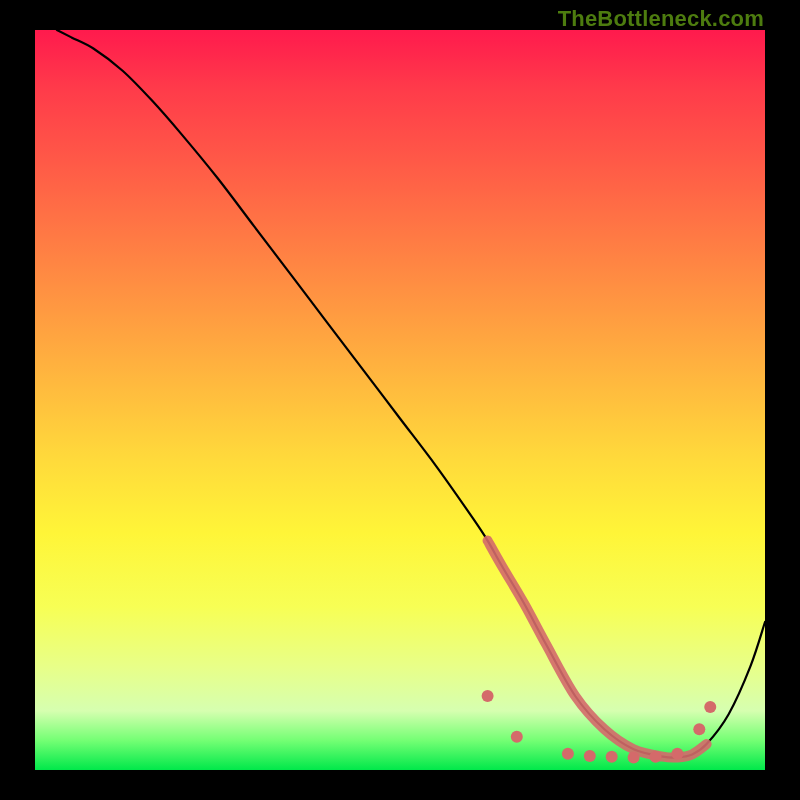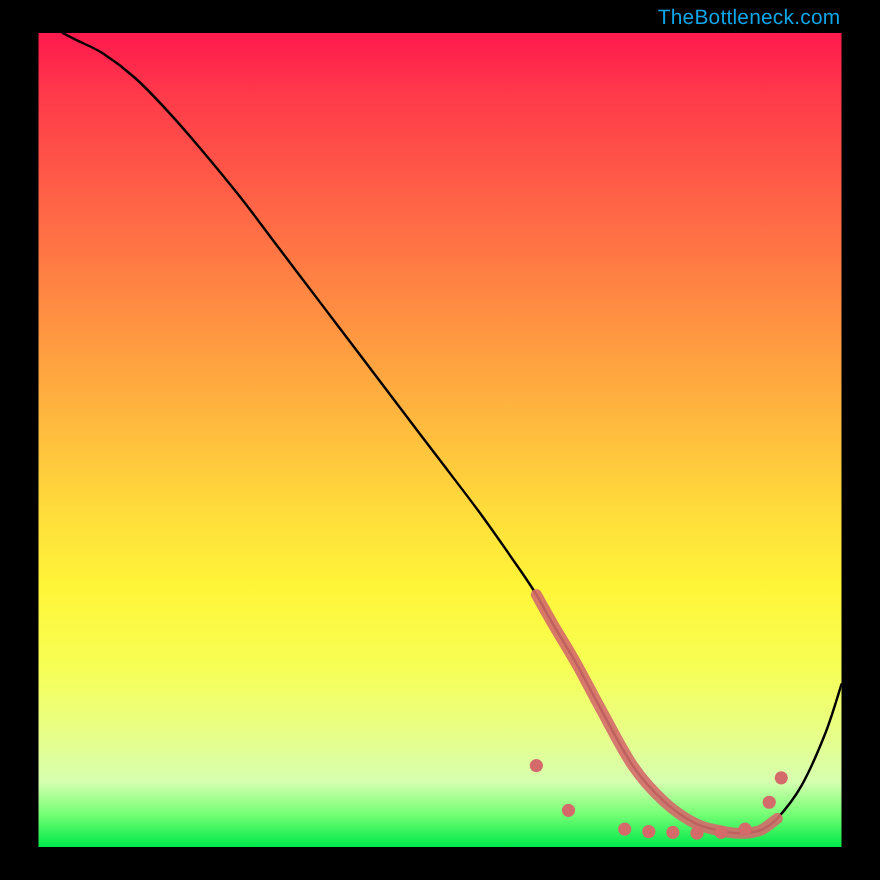--- a/index.html
+++ b/index.html
@@ -48,23 +48,23 @@
     left: 0;
     top: 0;
     width: 100%;
     height: 100%;
     overflow: visible;
   }
   .watermark {
     position: absolute;
     top: 6px;
     right: 36px;
-    color: #0ea5e9;
-    font-size: 19px;
-    font-weight: 400;
+    color: #4d7c0f;
+    font-size: 22px;
+    font-weight: 700;
     letter-spacing: 0.2px;
     user-select: none;
   }
 </style>
 </head>
 <body>
 
 <div class="frame">
   <div class="watermark">TheBottleneck.com</div>
   <div class="plot-area">

